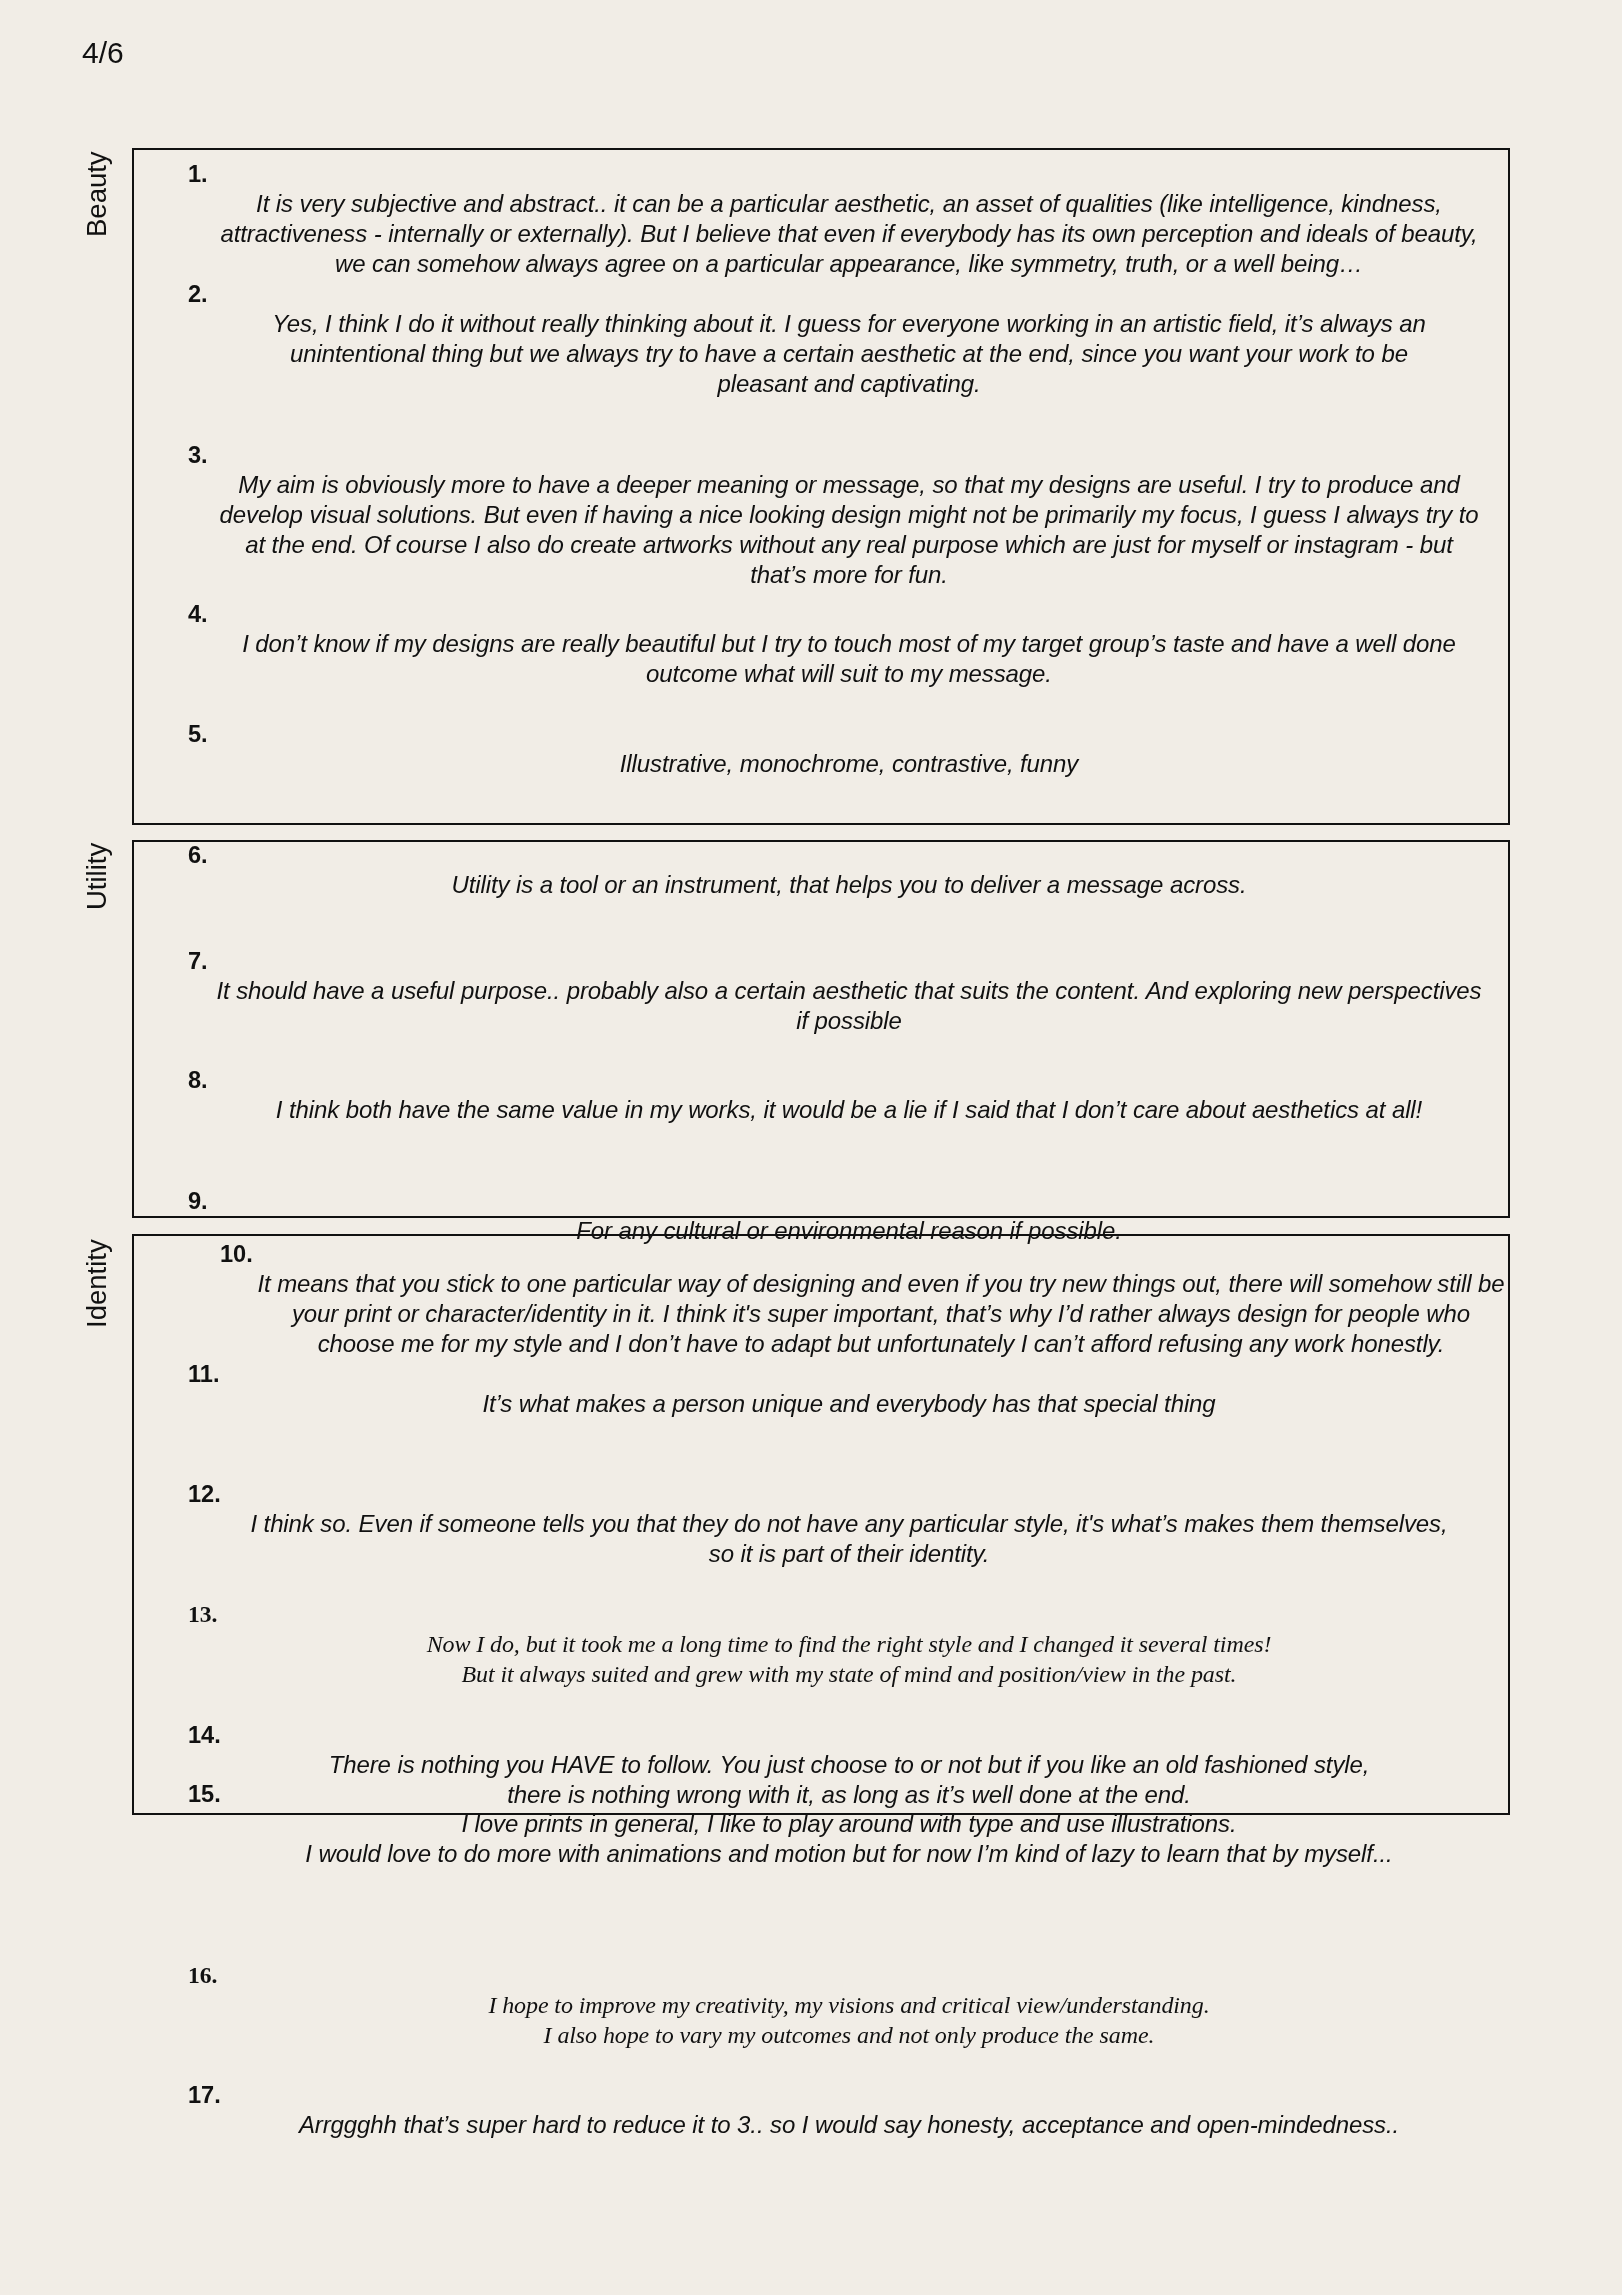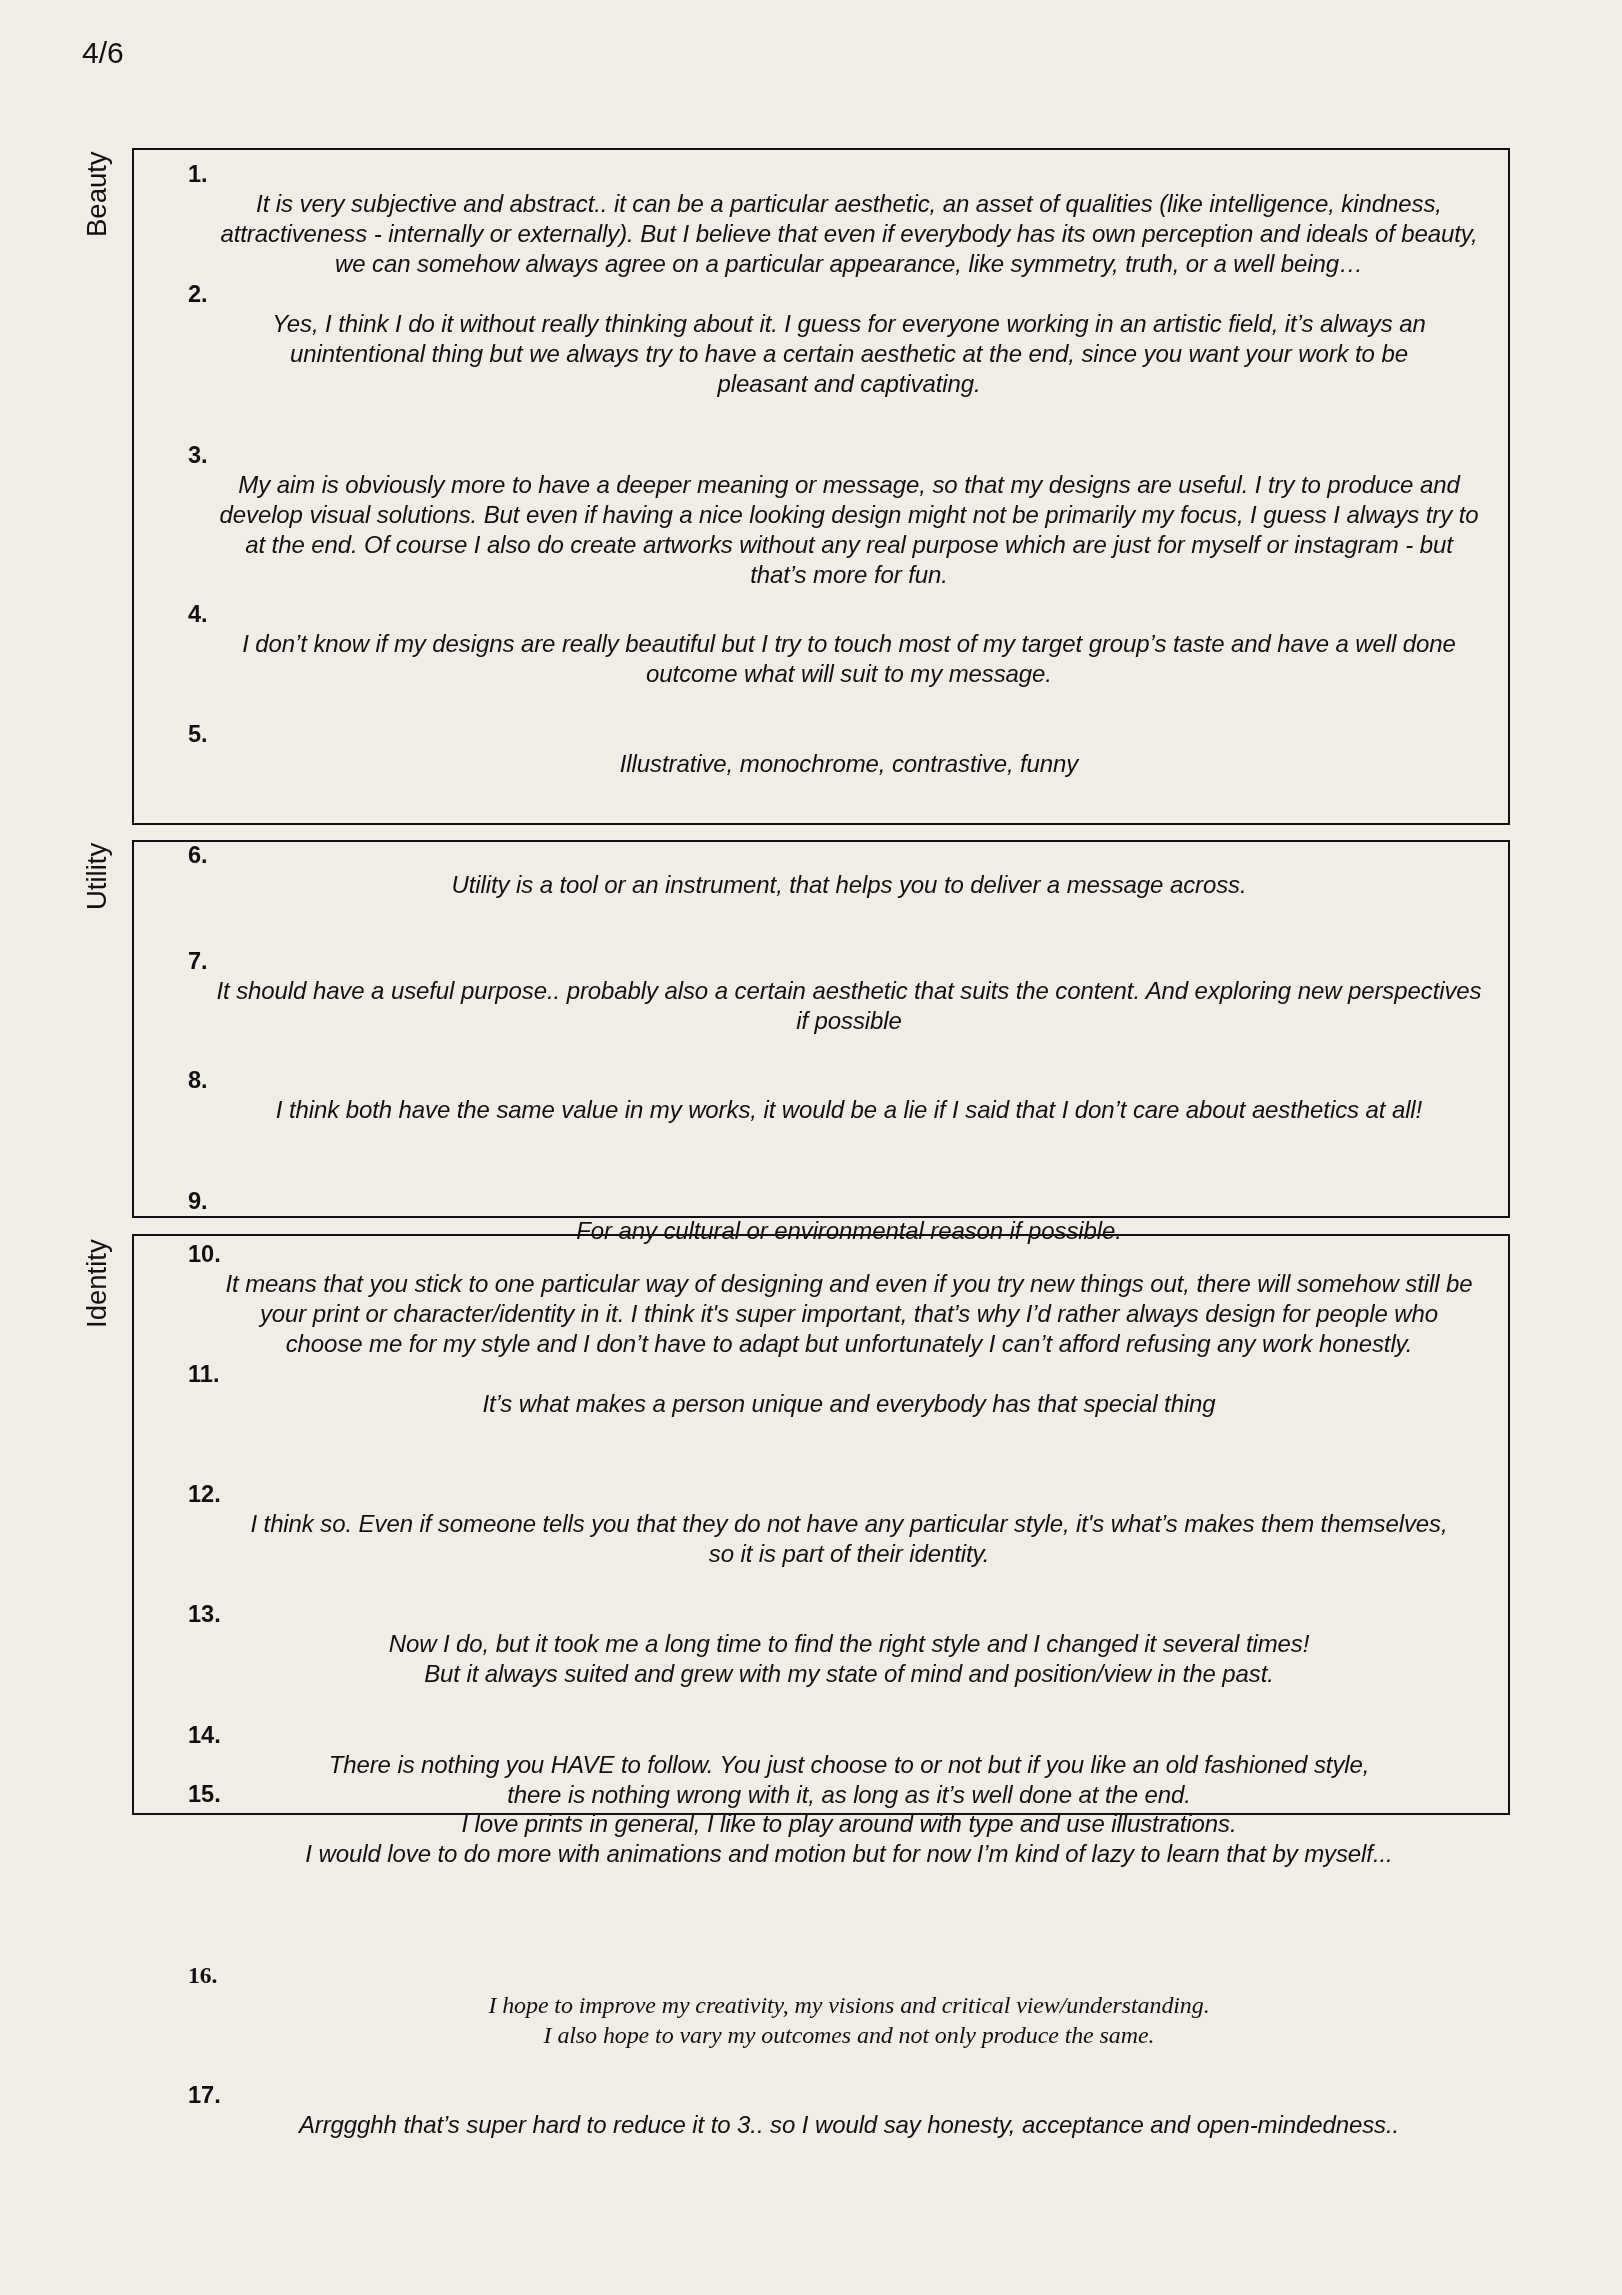--- a/index.html
+++ b/index.html
@@ -118,36 +118,36 @@
       <div class="qa-line">if possible</div>
     </div>
     <div class="qa" style="top: 1065px;">
       <div class="qa-num">8.</div>
       <div class="qa-line">I think both have the same value in my works, it would be a lie if I said that I don’t care about aesthetics at all!</div>
     </div>
     <div class="qa" style="top: 1186px;">
       <div class="qa-num">9.</div>
       <div class="qa-line">For any cultural or environmental reason if possible.</div>
     </div>
-    <div class="qa" style="top: 1239px;">
+    <div class="qa" style="top: 1239px; margin-left: 32px;">
       <div class="qa-num">10.</div>
       <div class="qa-line">It means that you stick to one particular way of designing and even if you try new things out, there will somehow still be</div>
       <div class="qa-line">your print or character/identity in it. I think it's super important, that’s why I’d rather always design for people who</div>
       <div class="qa-line">choose me for my style and I don’t have to adapt but unfortunately I can’t afford refusing any work honestly.</div>
     </div>
     <div class="qa" style="top: 1359px;">
       <div class="qa-num">11.</div>
       <div class="qa-line">It’s what makes a person unique and everybody has that special thing</div>
     </div>
     <div class="qa" style="top: 1479px;">
       <div class="qa-num">12.</div>
       <div class="qa-line">I think so. Even if someone tells you that they do not have any particular style, it's what’s makes them themselves,</div>
       <div class="qa-line">so it is part of their identity.</div>
     </div>
-    <div class="qa" style="top: 1599px;">
+    <div class="qa" style="top: 1599px; font-family: Liberation Serif, serif;">
       <div class="qa-num">13.</div>
       <div class="qa-line">Now I do, but it took me a long time to find the right style and I changed it several times!</div>
       <div class="qa-line">But it always suited and grew with my state of mind and position/view in the past.</div>
     </div>
     <div class="qa" style="top: 1720px;">
       <div class="qa-num">14.</div>
       <div class="qa-line">There is nothing you HAVE to follow. You just choose to or not but if you like an old fashioned style,</div>
       <div class="qa-line">there is nothing wrong with it, as long as it’s well done at the end.</div>
     </div>
     <div class="qa" style="top: 1779px;">

